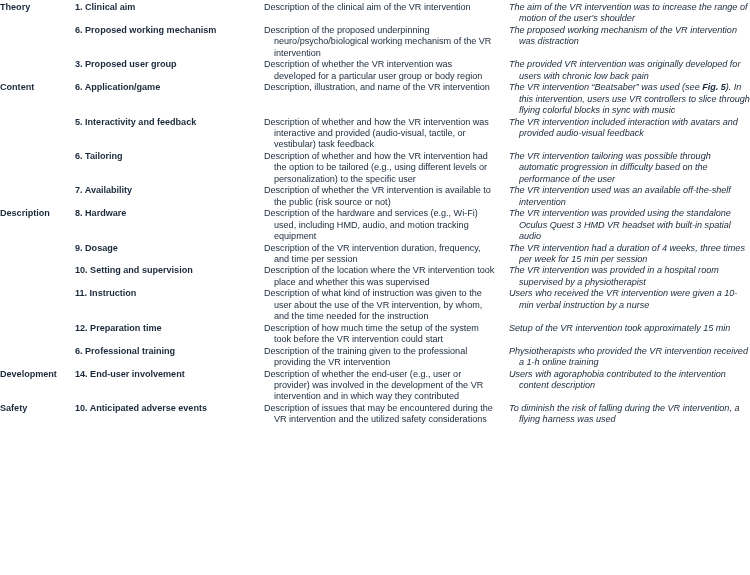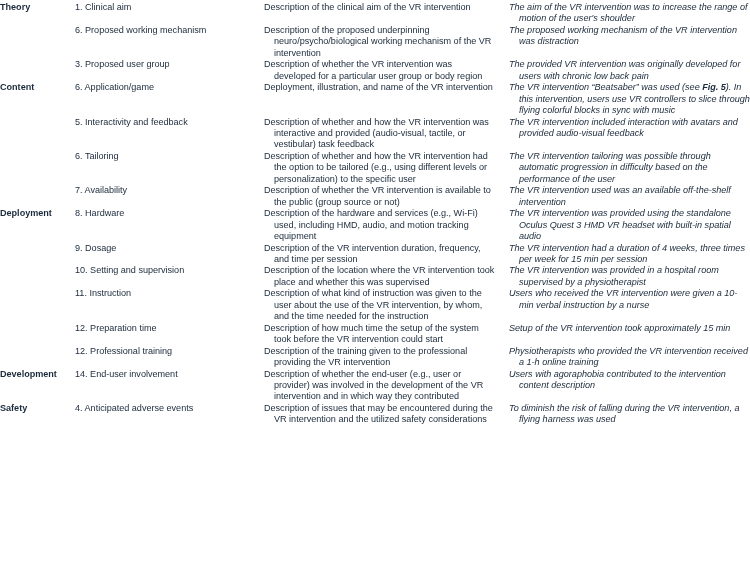--- a/index.html
+++ b/index.html
@@ -47,21 +47,21 @@
   
   td.domain-cell {
     padding-left: 23px;
     padding-right: 4px;
     font-weight: 700;
     color: #1b2a3b;
   }
   td.item-cell {
     padding-left: 24px;
     padding-right: 6px;
-    font-weight: 400;
+    font-weight: 700;
     color: #1b2a3b;
   }
   td.desc-cell {
     padding-left: 7px;
     padding-right: 10px;
     font-weight: 400;
     color: #1b2a3b;
   }
   td.example-cell {
     padding-left: 6px;
@@ -152,21 +152,21 @@
           </td>
         </tr>
         <tr class="data-row">
           <td class="domain-cell">
             <span class="hang">Content</span>
           </td>
           <td class="item-cell">
             <span class="hang">6. Application/game</span>
           </td>
           <td class="desc-cell">
-            <span class="hang">Deployment, illustration, and name of the VR intervention</span>
+            <span class="hang">Description, illustration, and name of the VR intervention</span>
           </td>
           <td class="example-cell">
             <span class="hang"><span>The VR intervention “Beatsaber” was used (see </span><b class="inline-bold">Fig. 5</b><span>). In this intervention, users use VR controllers to slice through flying colorful blocks in sync with music</span></span>
           </td>
         </tr>
         <tr class="data-row">
           <td class="domain-cell">
             <span class="hang"></span>
           </td>
           <td class="item-cell">
@@ -194,29 +194,29 @@
           </td>
         </tr>
         <tr class="data-row">
           <td class="domain-cell">
             <span class="hang"></span>
           </td>
           <td class="item-cell">
             <span class="hang">7. Availability</span>
           </td>
           <td class="desc-cell">
-            <span class="hang">Description of whether the VR intervention is available to the public (group source or not)</span>
+            <span class="hang">Description of whether the VR intervention is available to the public (risk source or not)</span>
           </td>
           <td class="example-cell">
             <span class="hang">The VR intervention used was an available off-the-shelf intervention</span>
           </td>
         </tr>
         <tr class="data-row">
           <td class="domain-cell">
-            <span class="hang">Deployment</span>
+            <span class="hang">Description</span>
           </td>
           <td class="item-cell">
             <span class="hang">8. Hardware</span>
           </td>
           <td class="desc-cell">
             <span class="hang">Description of the hardware and services (e.g., Wi-Fi) used, including HMD, audio, and motion tracking equipment</span>
           </td>
           <td class="example-cell">
             <span class="hang">The VR intervention was provided using the standalone Oculus Quest 3 HMD VR headset with built-in spatial audio</span>
           </td>
@@ -275,21 +275,21 @@
           </td>
           <td class="example-cell">
             <span class="hang">Setup of the VR intervention took approximately 15 min</span>
           </td>
         </tr>
         <tr class="data-row">
           <td class="domain-cell">
             <span class="hang"></span>
           </td>
           <td class="item-cell">
-            <span class="hang">12. Professional training</span>
+            <span class="hang">6. Professional training</span>
           </td>
           <td class="desc-cell">
             <span class="hang">Description of the training given to the professional providing the VR intervention</span>
           </td>
           <td class="example-cell">
             <span class="hang">Physiotherapists who provided the VR intervention received a 1-h online training</span>
           </td>
         </tr>
         <tr class="data-row">
           <td class="domain-cell">
@@ -303,21 +303,21 @@
           </td>
           <td class="example-cell">
             <span class="hang">Users with agoraphobia contributed to the intervention content description</span>
           </td>
         </tr>
         <tr class="data-row">
           <td class="domain-cell">
             <span class="hang">Safety</span>
           </td>
           <td class="item-cell">
-            <span class="hang">4. Anticipated adverse events</span>
+            <span class="hang">10. Anticipated adverse events</span>
           </td>
           <td class="desc-cell">
             <span class="hang">Description of issues that may be encountered during the VR intervention and the utilized safety considerations</span>
           </td>
           <td class="example-cell">
             <span class="hang">To diminish the risk of falling during the VR intervention, a flying harness was used</span>
           </td>
         </tr>
       </tbody>
   </table>

